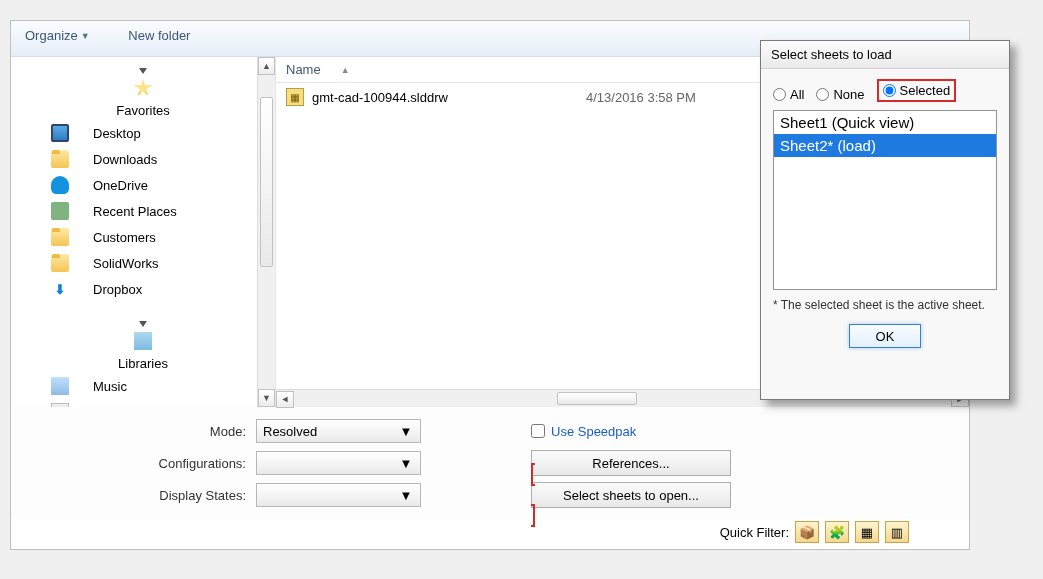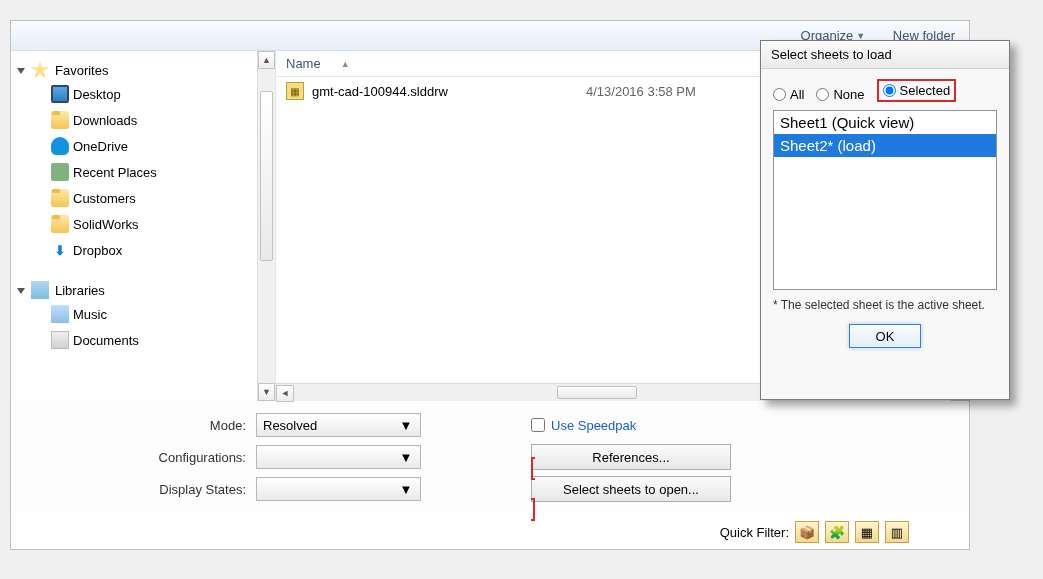--- a/index.html
+++ b/index.html
@@ -5,44 +5,44 @@
 * { box-sizing: border-box; margin: 0; padding: 0; font-family: "Segoe UI", Tahoma, sans-serif; font-size: 13px; }
 
 body { background: #f0f0f0; width: 1043px; height: 579px; position: relative; overflow: hidden; }
 
 .main-window {
   position: absolute; left: 10px; top: 20px; width: 960px; height: 530px;
   background: #fff; border: 1px solid #bfbfbf;
 }
 
 .toolbar {
-  height: 30px; line-height: 30px; padding: 0 8px;
+  height: 36px; line-height: 30px; padding: 0 8px;
   background: linear-gradient(#fafcfe, #e6eef7);
-  border-bottom: 1px solid #d8dee6; color: #3b5773; text-align: right;
+  border-bottom: 1px solid #d8dee6; color: #3b5773;
 }
 .toolbar .tb-item { display: inline-flex; align-items: center; gap: 3px; padding: 0 6px; cursor: default; }
-.toolbar .tb-item + .tb-item { margin-left: 12px; }
+.toolbar .tb-item + .tb-item { margin-left: 23px; }
 .chev-down { font-size: 9px; color: #5a7291; }
 
 .body-row { display: flex; height: 350px; }
 
 .nav-pane {
   width: 265px; border-right: 1px solid #e6e6e6; padding: 6px 0;
   overflow: hidden; position: relative;
 }
 .nav-scrollbar {
   position: absolute; right: 0; top: 0; width: 18px; height: 100%;
   background: #f0f0f0; border-left: 1px solid #dcdcdc;
 }
 .nav-sb-btn { height: 18px; width: 100%; background: linear-gradient(#fff, #ececec); border: 1px solid #c2c2c2; display:flex;align-items:center;justify-content:center;font-size:9px;color:#555;}
 .nav-sb-thumb { position:absolute; top:40px; left:2px; right:2px; height:170px; background: linear-gradient(#fff, #e9e9e9); border:1px solid #c2c2c2; border-radius:2px;}
 
-.nav-group-header { display:flex; align-items:center; gap:6px; padding: 2px 6px; margin-top:2px; }
+.nav-group-header { display:flex; align-items:center; gap:6px; padding: 2px 6px; margin-top:2px;flex-direction:column; }
 .nav-group-header .disc { width:0; height:0; border-left:4px solid transparent; border-right:4px solid transparent; border-top:6px solid #555; transform: translateY(1px);}
-.nav-item { display:flex; align-items:center; gap:4px; padding: 4px 6px 4px 40px; cursor: default; }
+.nav-item { display:flex; align-items:center; gap:24px; padding: 4px 6px 4px 40px; cursor: default; }
 .icn { width:18px; height:18px; display:inline-block; }
 
 .star-icn { background: radial-gradient(circle at 50% 40%, #ffe28a 40%, #f5b400 70%); clip-path: polygon(50% 0%, 61% 35%, 98% 35%, 68% 57%, 79% 91%, 50% 70%, 21% 91%, 32% 57%, 2% 35%, 39% 35%);}
 .folder-icn { background: linear-gradient(#ffe9a8,#f5c551); border-radius:2px; position:relative;}
 .folder-icn:before{content:'';position:absolute;top:0;left:1px;width:8px;height:4px;background:#f0bb40;border-radius:2px 2px 0 0;}
 .desktop-icn { background: linear-gradient(#5aa9e6,#2b7fc3); border-radius:2px; border:2px solid #346; box-sizing:border-box;}
 .onedrive-icn { background:#1292df; border-radius:50% 50% 30% 30%; }
 .recent-icn { background:#7fb37f; border-radius:2px;}
 .dropbox-icn { color:#0d80e0; font-weight:bold; display:flex;align-items:center;justify-content:center;}
 .lib-icn { background: linear-gradient(#b0d8f0,#7dbce0); position:relative;}

